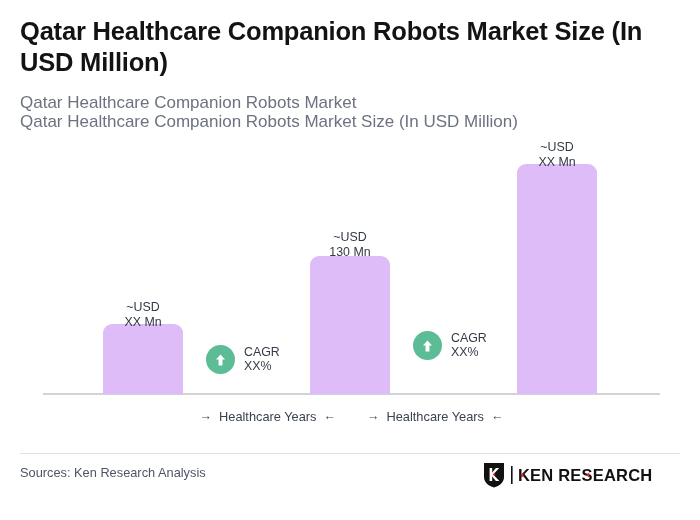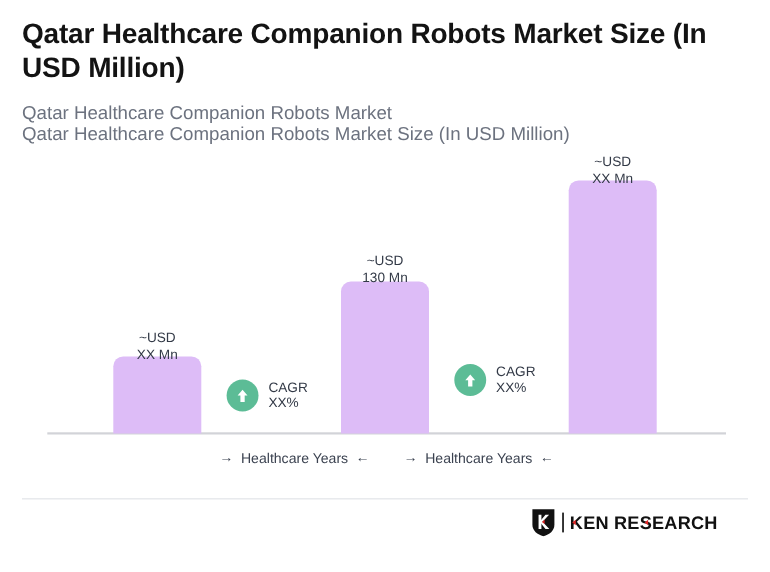--- a/index.html
+++ b/index.html
@@ -241,20 +241,21 @@
       </div>
       <div class="year-group">
         <span class="year-arrow">→</span>
         <span>Healthcare Years</span>
         <span class="year-arrow">←</span>
       </div>
     </div>
   </div>
 
   <div class="footer-rule"></div>
+  <div class="sources">Sources: Ken Research Analysis</div>
 
   <div class="logo">
     <span class="logo-mark">
       <svg width="22" height="26" viewBox="0 0 22 26" aria-hidden="true">
         <path d="M1 1 H21 V15 C21 20.5 16.5 24 11 25.4 C5.5 24 1 20.5 1 15 Z" fill="#111111"></path>
         <path d="M6.6 6 H9.2 V19 H6.6 Z" fill="#ffffff"></path>
         <path d="M16.2 6 L10.2 12.4 L16.4 19 H12.9 L7.6 12.4 L12.9 6 Z" fill="#ffffff"></path>
         <path d="M12.1 10.6 L12.1 14.4 L9.6 12.5 Z" fill="#e02626"></path>
       </svg>
     </span>

